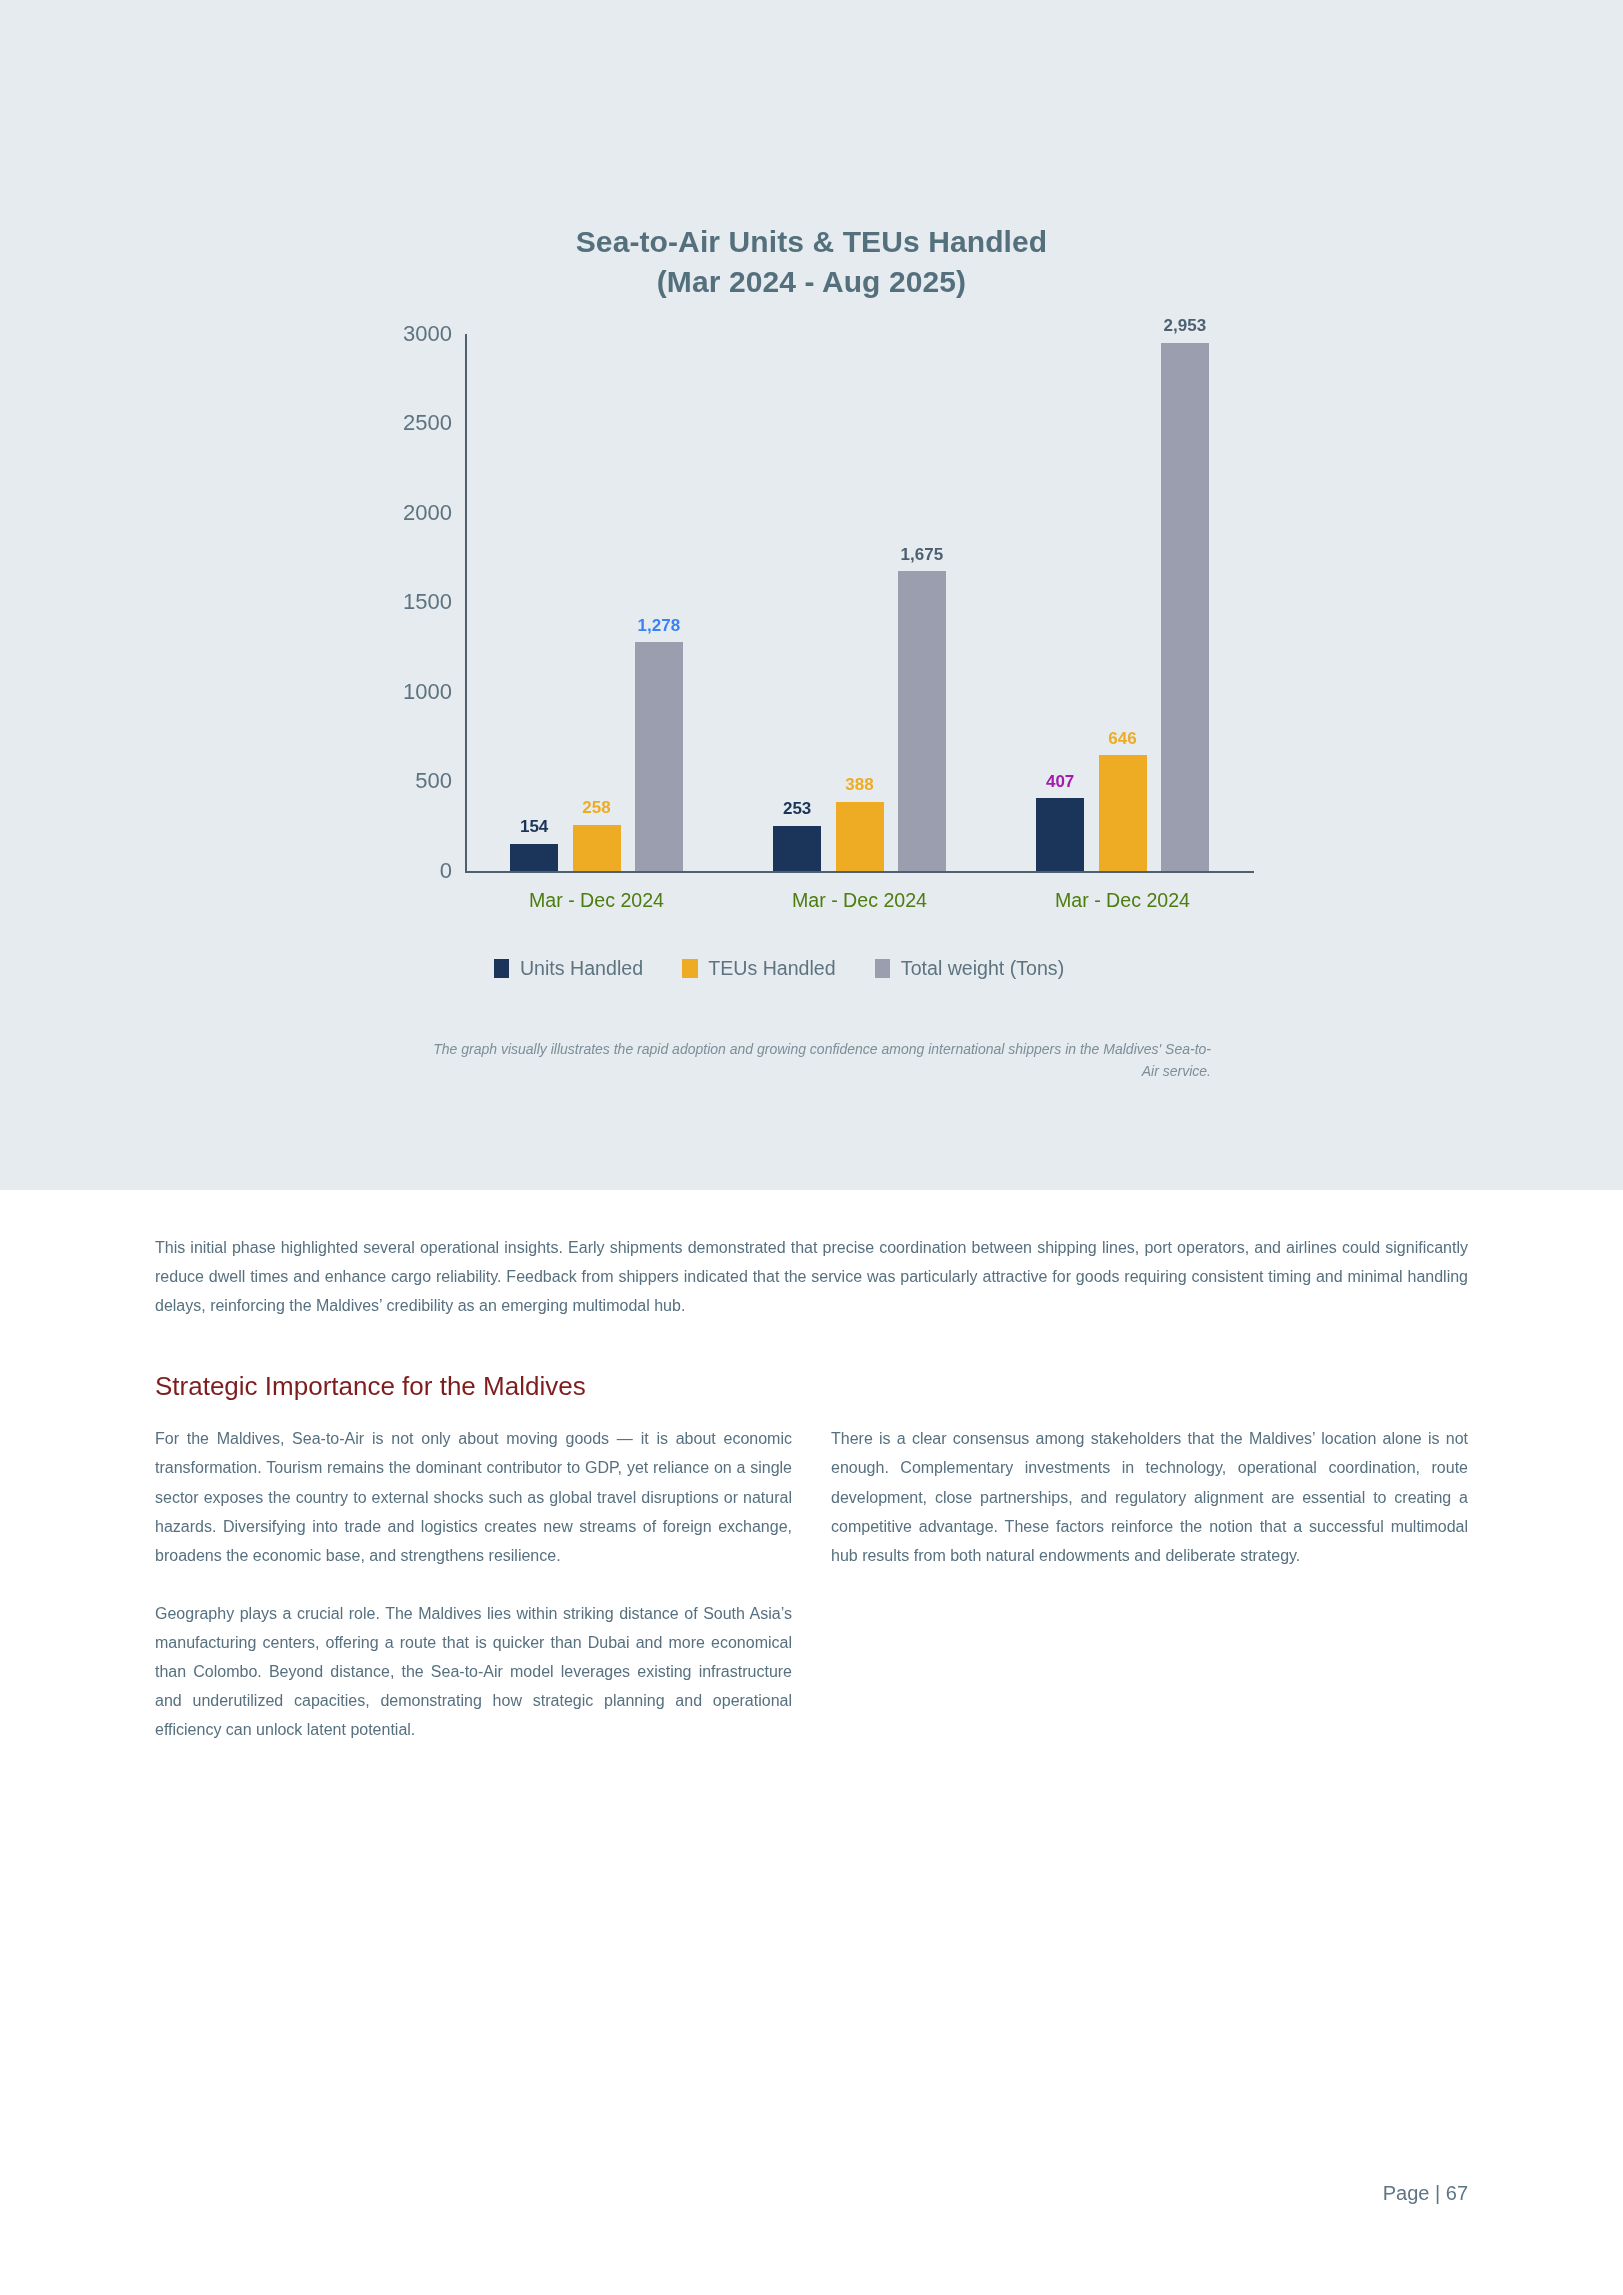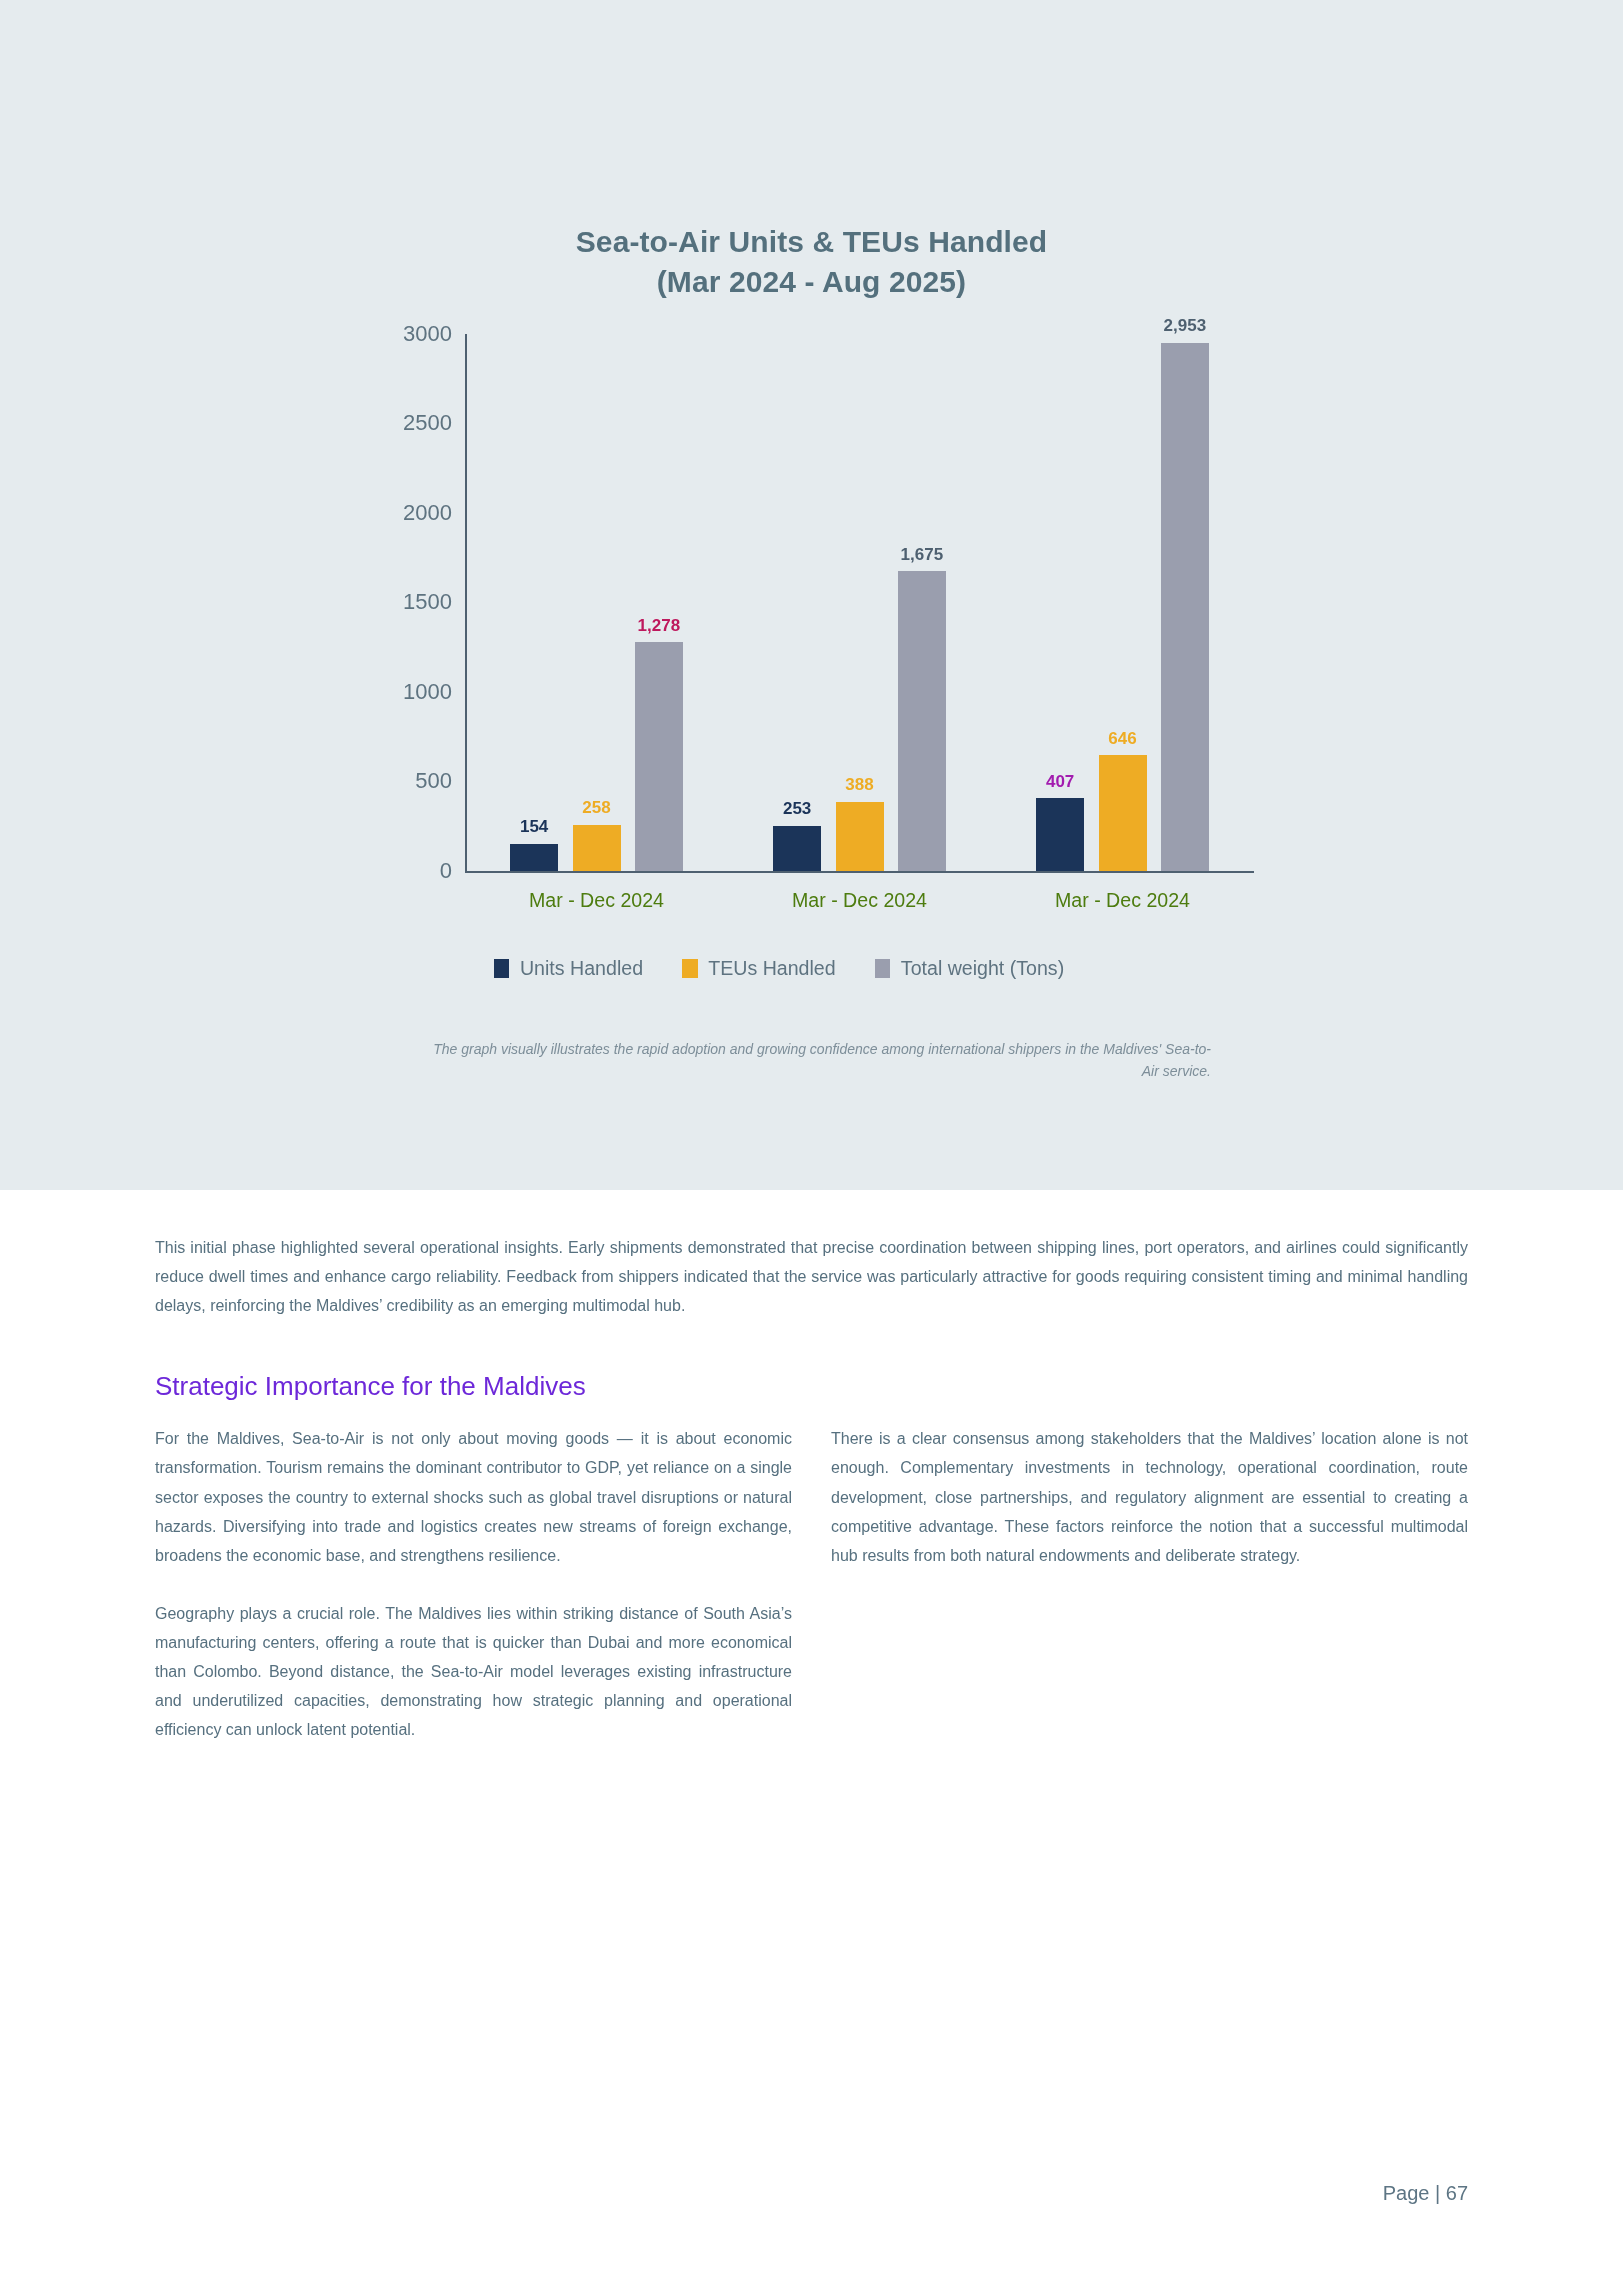--- a/index.html
+++ b/index.html
@@ -177,21 +177,21 @@
     line-height: 1.82;
     color: #56707f;
     text-align: justify;
   }
   .intro { text-align: justify; }
 
   h2.section-heading {
     margin: 48px 0 19.6px 0;
     font-size: 26px;
     font-weight: normal;
-    color: #6d28d9;
+    color: #7f1d1d;
     line-height: 1.4;
   }
 
   .columns {
     display: flex;
     gap: 39px;
     align-items: flex-start;
   }
   .col { width: 637px; }
   .col p.body-text {
@@ -237,21 +237,21 @@
         <div class="bars">
           <div class="bar-wrap">
             <div class="bar-label" style="color: rgb(27, 52, 89); bottom: 34px;">154</div>
             <div class="bar" style="height: 27.5px; background: rgb(27, 52, 89);"></div>
           </div>
           <div class="bar-wrap">
             <div class="bar-label" style="color: rgb(238, 172, 36); bottom: 53px;">258</div>
             <div class="bar" style="height: 46px; background: rgb(238, 172, 36);"></div>
           </div>
           <div class="bar-wrap">
-            <div class="bar-label" style="color: #be185d; bottom: 235px;">1,278</div>
+            <div class="bar-label" style="color: #3b82f6; bottom: 235px;">1,278</div>
             <div class="bar" style="height: 229px; background: rgb(154, 158, 174);"></div>
           </div>
         </div>
       </div>
       <div class="group">
         <div class="bars">
           <div class="bar-wrap">
             <div class="bar-label" style="color: rgb(27, 52, 89); bottom: 52px;">253</div>
             <div class="bar" style="height: 45px; background: rgb(27, 52, 89);"></div>
           </div>

